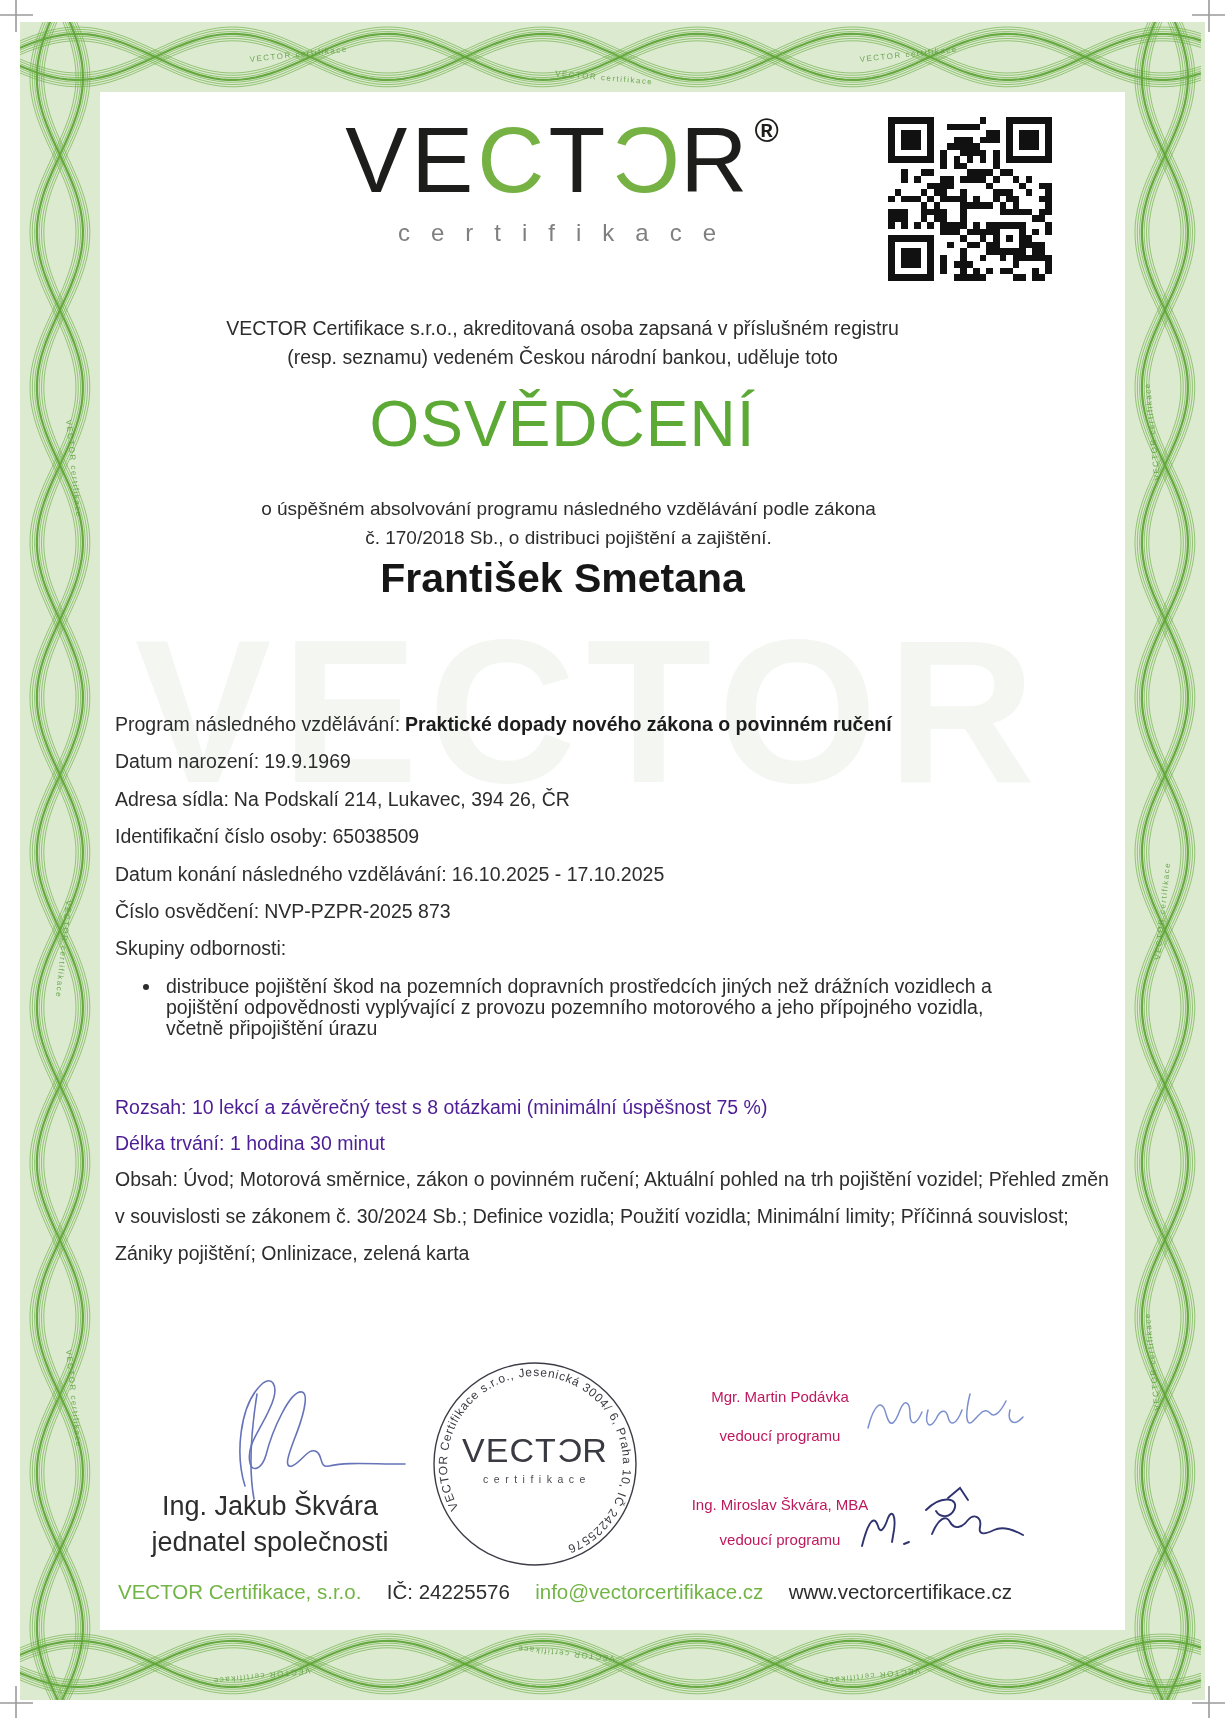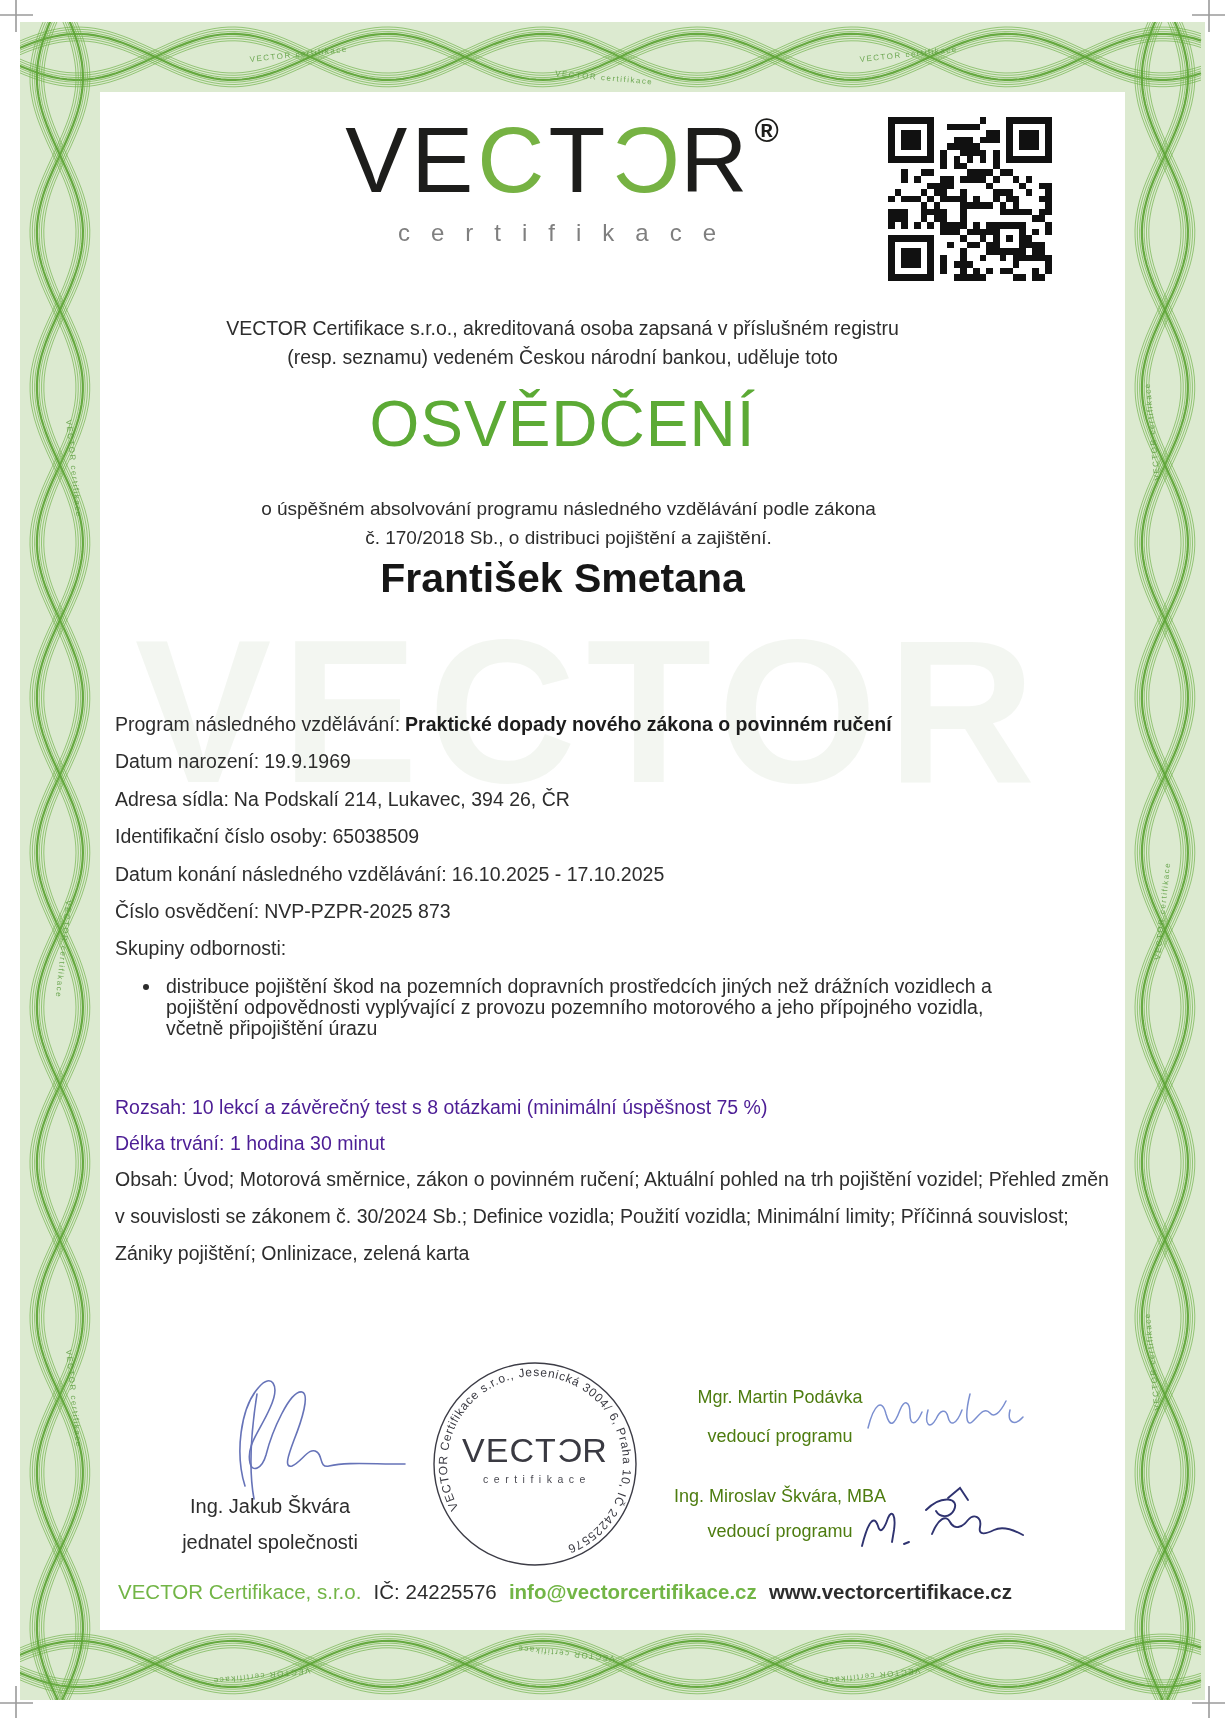--- a/index.html
+++ b/index.html
@@ -41,39 +41,39 @@
 
   .groups-block{position:absolute;left:140px;top:976px;width:900px;font-size:19.5px;line-height:21px;color:#2d2d2d;}
   .groups-block ul{margin:0;padding-left:22px;}
   .groups-block li{padding-left:4px;}
 
   .summary-block{position:absolute;left:115px;top:1089px;font-size:19.5px;line-height:36px;color:#4c1d95;}
   .obsah-block{position:absolute;left:115px;top:1161px;width:995px;font-size:19.5px;line-height:37px;color:#2d2d2d;}
 
   
   .sig-left-svg{position:absolute;left:205px;top:1368px;}
-  .sig-left-names{position:absolute;left:130px;top:1488px;width:280px;text-align:center;font-size:20px;line-height:36px;color:#2d2d2d;}
+  .sig-left-names{position:absolute;left:130px;top:1488px;width:280px;text-align:center;font-size:27px;line-height:36px;color:#2d2d2d;}
   .stamp{position:absolute;left:429px;top:1358px;width:212px;height:212px;}
   .stamp svg{position:absolute;left:0;top:0;}
   .stamp-logo{position:absolute;left:0;top:74px;width:212px;text-align:center;color:#3a3a42;}
   .stamp-word{font-size:34px;font-weight:500;letter-spacing:1px;line-height:1.1;white-space:nowrap;}
   .stamp-sub{margin-top:4px;font-size:10.5px;letter-spacing:5.5px;text-indent:4px;color:#4a4a52;}
-  .sig-right-block{position:absolute;left:655px;top:1384px;width:250px;text-align:center;font-size:18px;color:#4d7c0f;}
+  .sig-right-block{position:absolute;left:655px;top:1384px;width:250px;text-align:center;font-size:15px;color:#be185d;}
   .sig-right-block .nm1{line-height:26px;}
   .sig-right-block .rl1{margin-top:13px;line-height:26px;}
-  .sig-right-block .nm2{margin-top:34px;line-height:26px;}
+  .sig-right-block .nm2{margin-top:43px;line-height:26px;}
   .sig-right-block .rl2{margin-top:9px;line-height:26px;}
   .sig-rt-svg{position:absolute;left:862px;top:1380px;}
   .sig-rb-svg{position:absolute;left:852px;top:1484px;}
 
   
   .footer{position:absolute;left:118px;top:1577px;width:894px;display:flex;justify-content:space-between;align-items:center;font-size:20.5px;line-height:30px;}
   .green-text{color:#72b546;}
   .dark-text{color:#2d2d2d;}
-  a.footer-link{text-decoration:none;font-weight:bold;}
+  a.footer-link{text-decoration:none;}
 </style>
 </head>
 <body>
 
 <div class="page">
 
   <svg id="border-svg" width="1225" height="1718" viewBox="0 0 1225 1718">
       <path d="M20,22h1185v1678h-1185Z M100,92h1025v1538h-1025Z" fill="#dcead0" fill-rule="evenodd"></path>
       <clipPath id="bandclip">
         <path d="M20,22h1185v1678h-1185Z M100,92h1025v1538h-1025Z" clip-rule="evenodd"></path>

